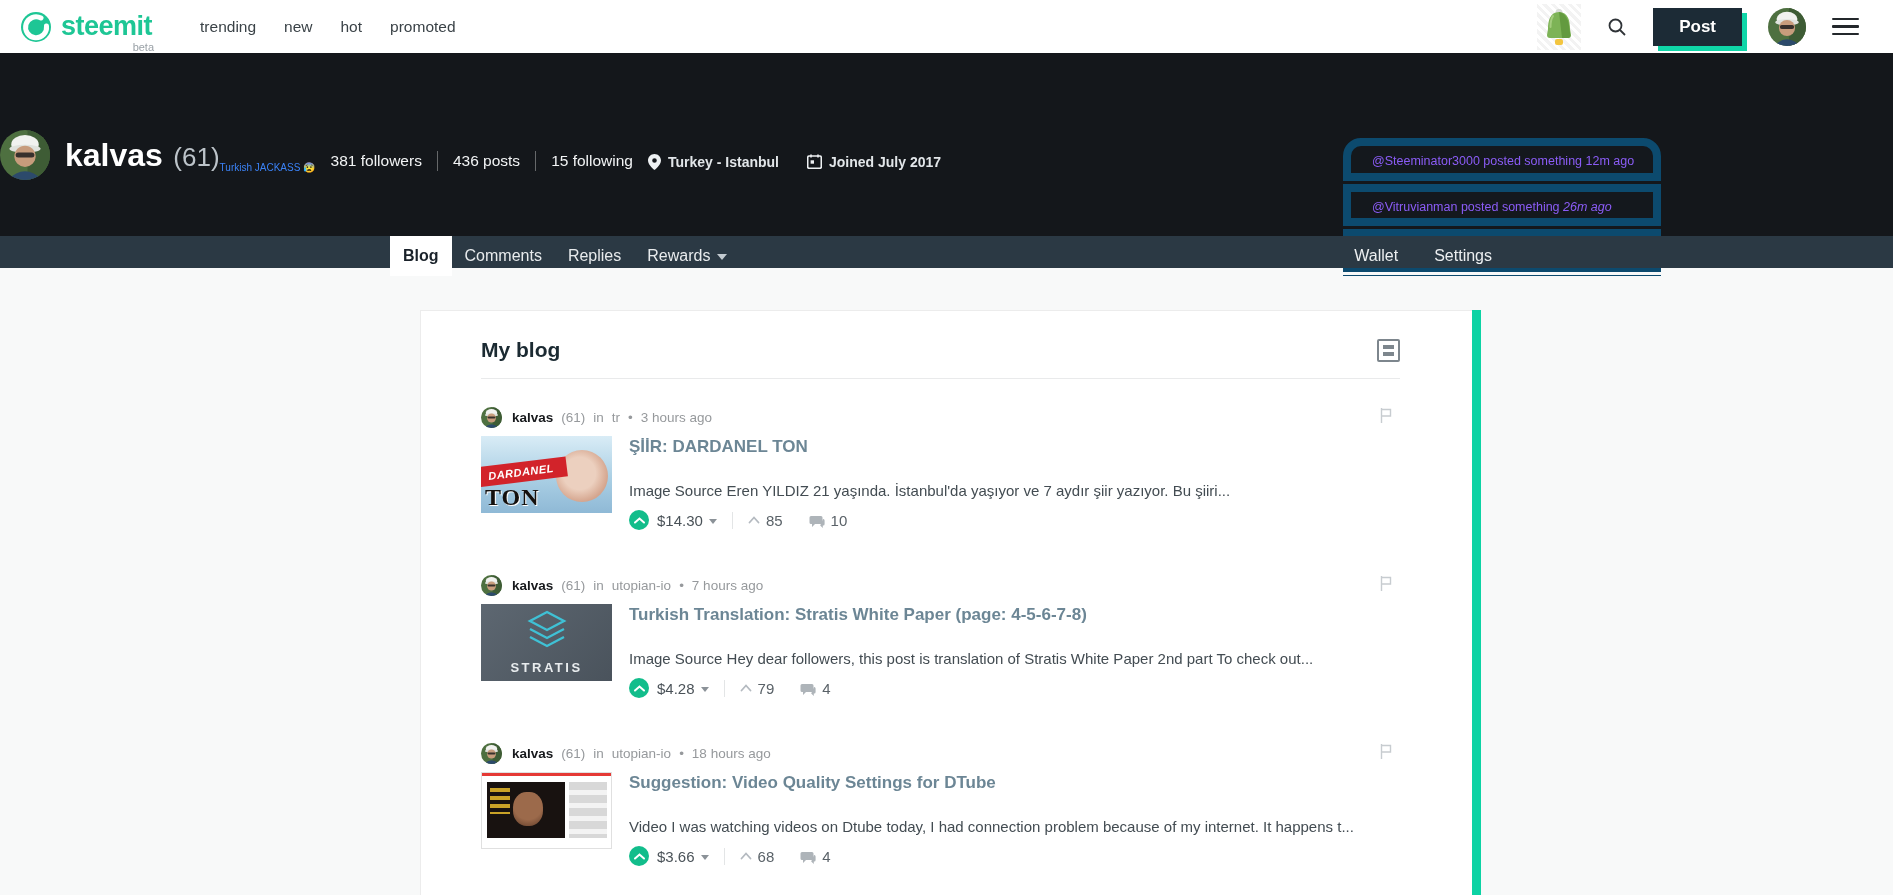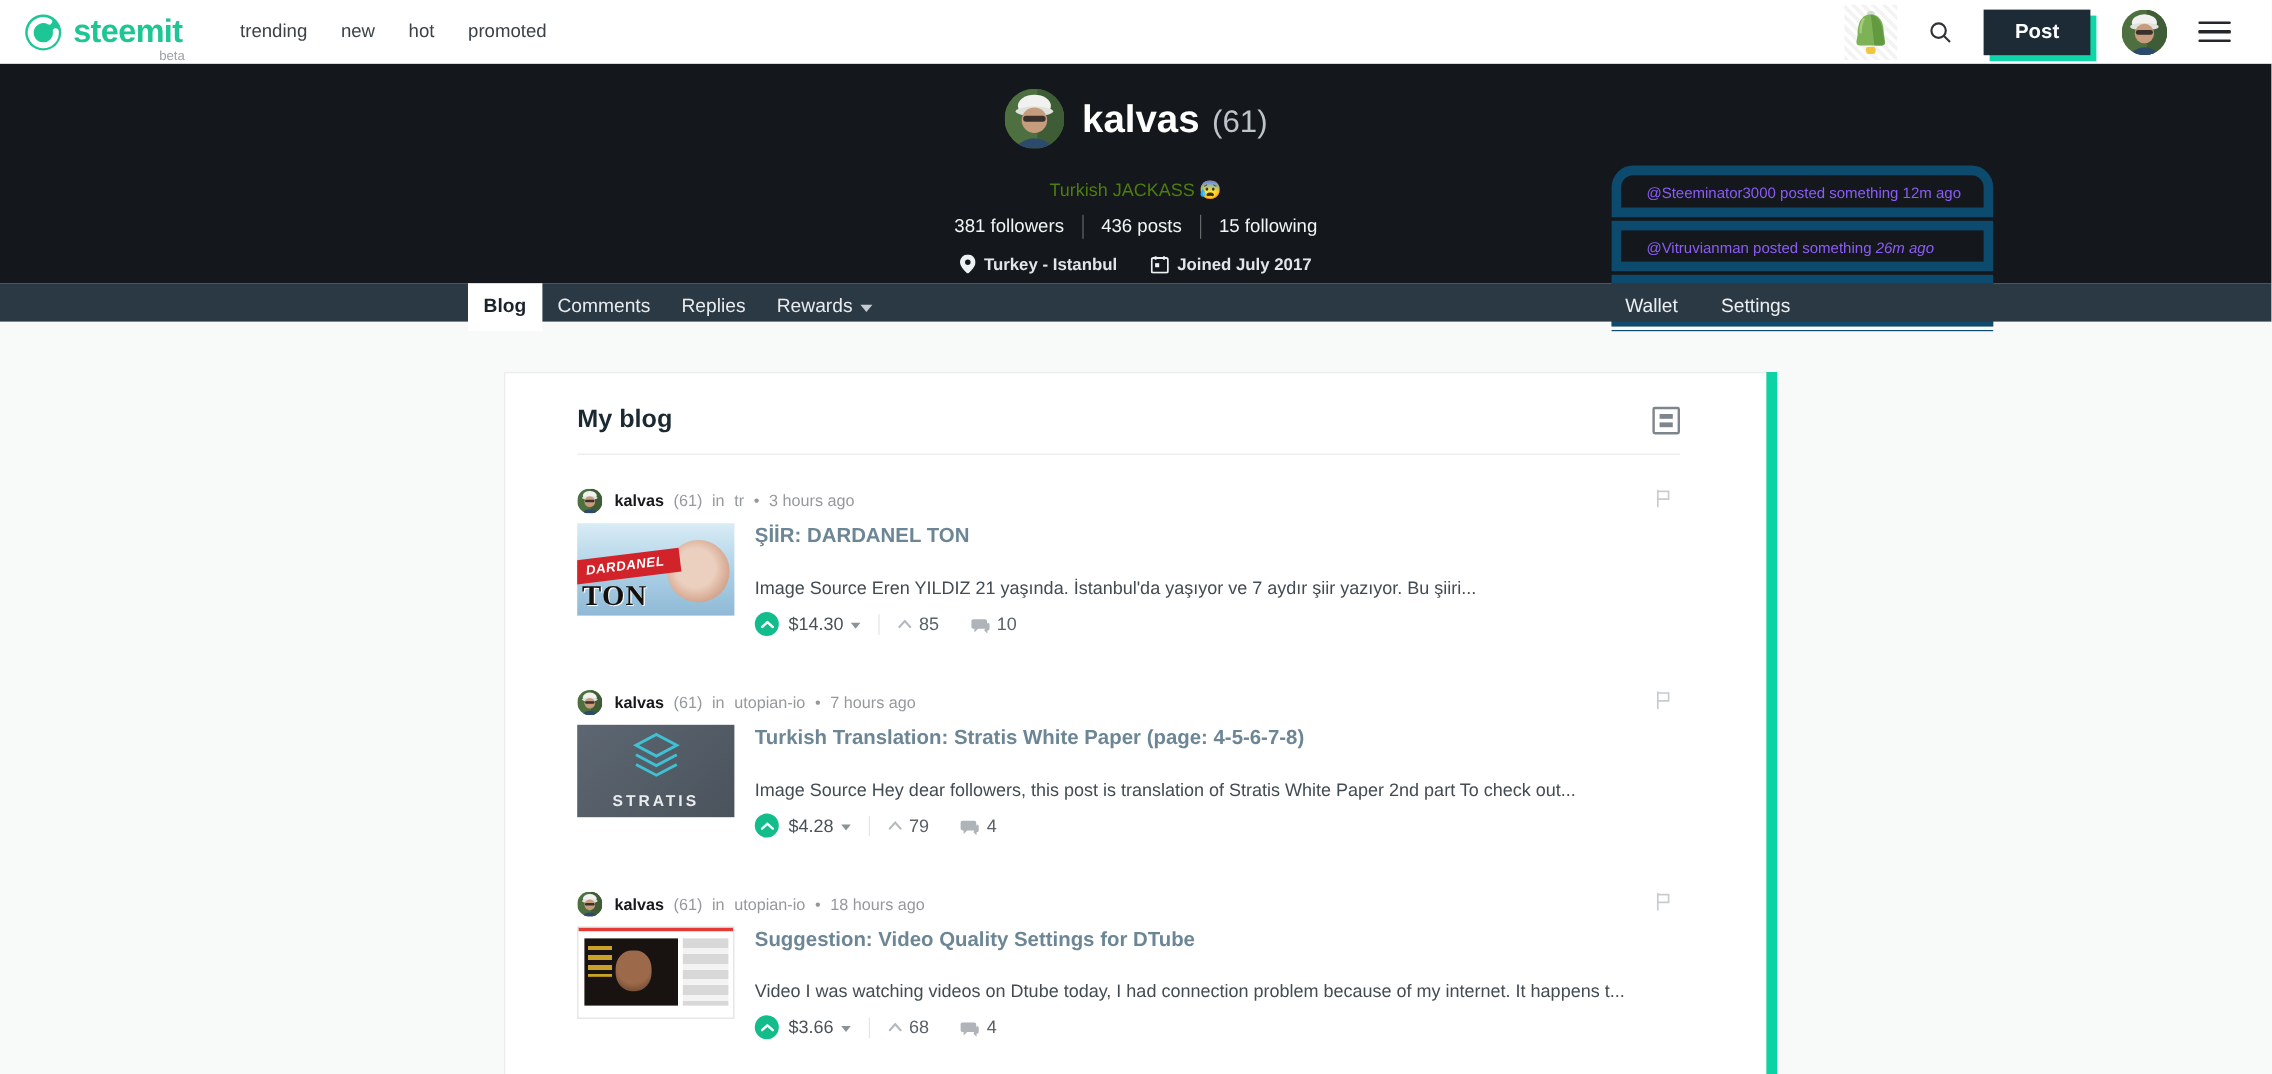--- a/index.html
+++ b/index.html
@@ -16,26 +16,26 @@
   .bell-wrap{width:44px;height:46px;display:flex;align-items:center;justify-content:center;cursor:pointer;
     background:repeating-linear-gradient(45deg,#f3f3f3 0 3px,#ffffff 3px 6px)}
   .search-btn{cursor:pointer;display:flex;align-items:center}
   .post-btn{background:#1c2b36;color:#fff;font-size:17px;font-weight:700;border:none;padding:9px 26px;cursor:pointer;
     box-shadow:5px 5px 0 #0fd6a8}
   .nav-avatar{width:38px;height:38px;border-radius:50%;overflow:hidden;cursor:pointer;flex-shrink:0}
   .burger{width:27px;cursor:pointer}
   .burger span{display:block;height:2.5px;background:#23272b;margin:5px 0;border-radius:1px}
 
   
-  .profile{height:183px;background:#14171b;color:#fff;position:relative;display:flex;flex-direction:column;align-items:center;padding-top:21px}
+  .profile{height:183px;background:#14171b;color:#fff;position:relative;display:flex;flex-direction:row;align-items:center;padding-top:21px}
   .p-name-row{display:flex;align-items:center;gap:15px}
   .p-avatar{width:50px;height:50px;border-radius:50%;overflow:hidden;flex-shrink:0}
   .p-name{font-size:32px;font-weight:700;color:#fff}
   .p-rep{font-size:26px;font-weight:400;color:#bcc3c9;margin-left:6px}
-  .p-bio{margin-top:25px;font-size:15px;color:#4d7c0f}
+  .p-bio{margin-top:25px;font-size:10px;color:#3b82f6}
   .p-stats{margin-top:12px;display:flex;align-items:center;font-size:15.5px;color:#f2f4f5}
   .p-stat{padding:0 15px;cursor:pointer}
   .s-sep{width:1px;height:20px;background:rgba(255,255,255,.35)}
   .p-meta{margin-top:13px;display:flex;align-items:center;gap:28px;font-size:14px;color:#e2e6e9;font-weight:600}
   .p-meta .mi{display:flex;align-items:center;gap:7px}
 
   
   .notifs{position:absolute;left:1343px;top:85px;width:318px;display:flex;flex-direction:column;gap:3px}
   .notif{border:8px solid #0c4a6e;background:rgba(20,25,32,.6);color:#8b5cf6;font-size:12.5px;line-height:1.4;
     padding:7px 12px 2px 21px;cursor:pointer}

